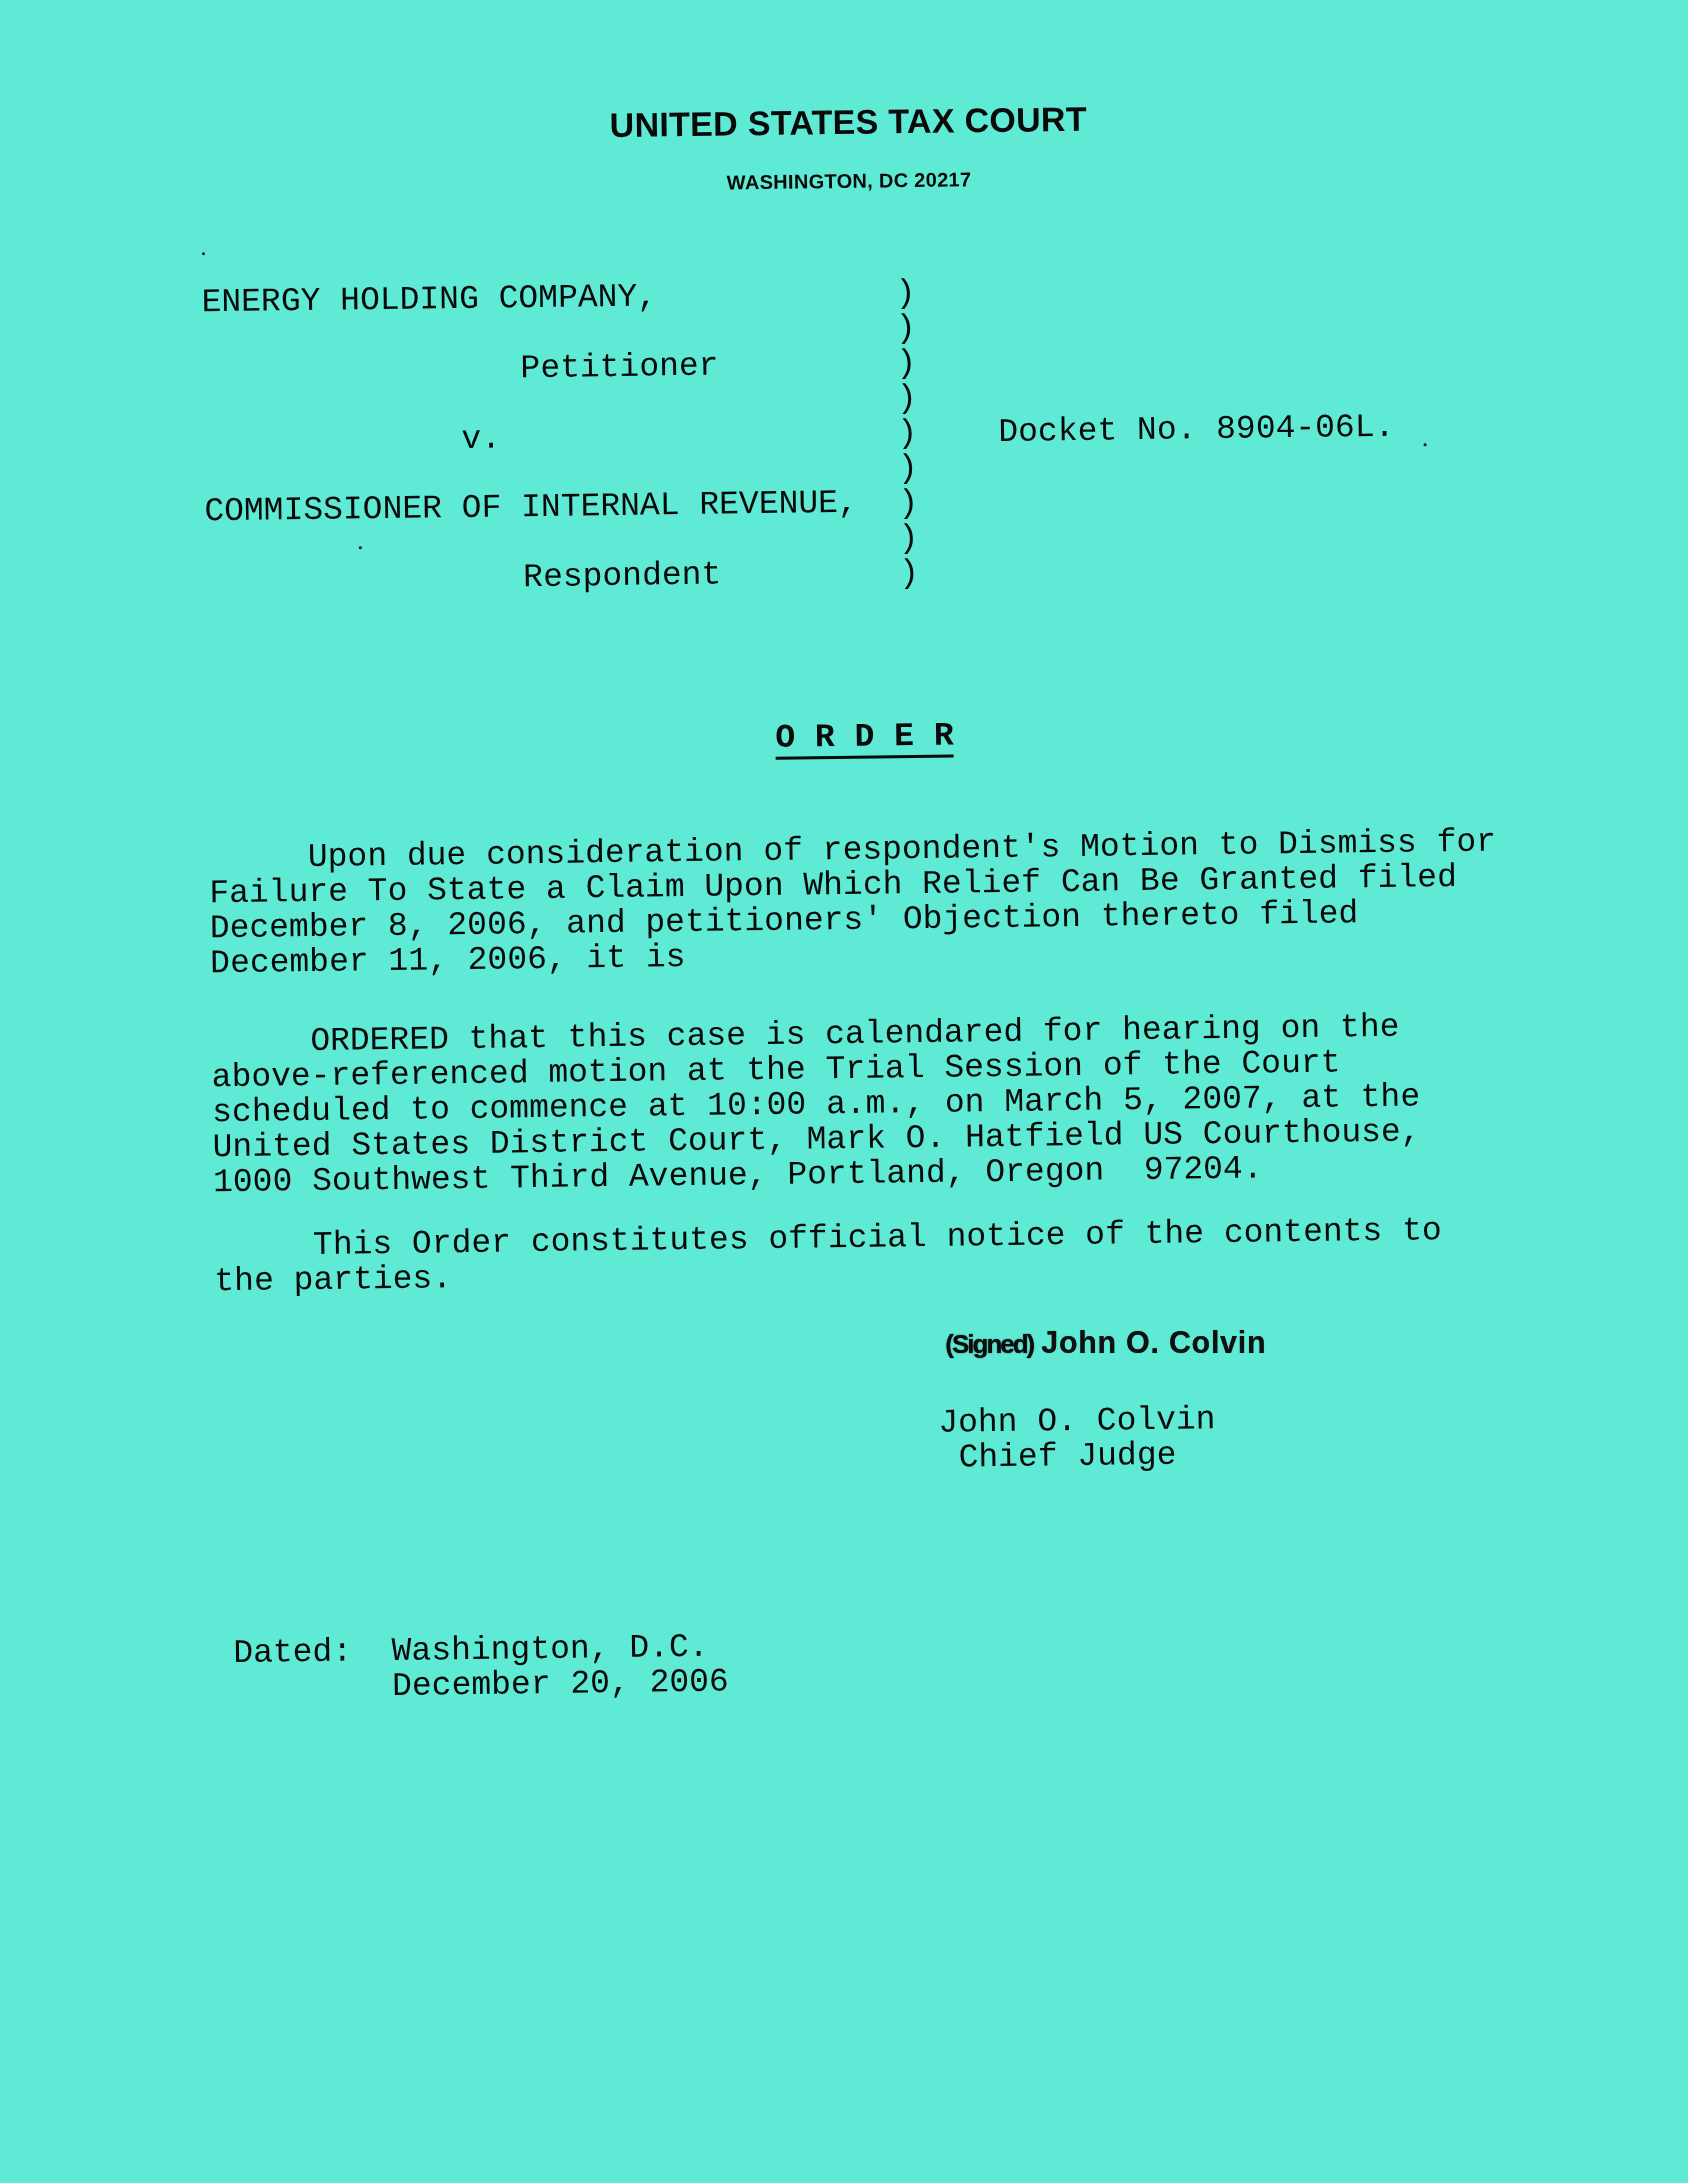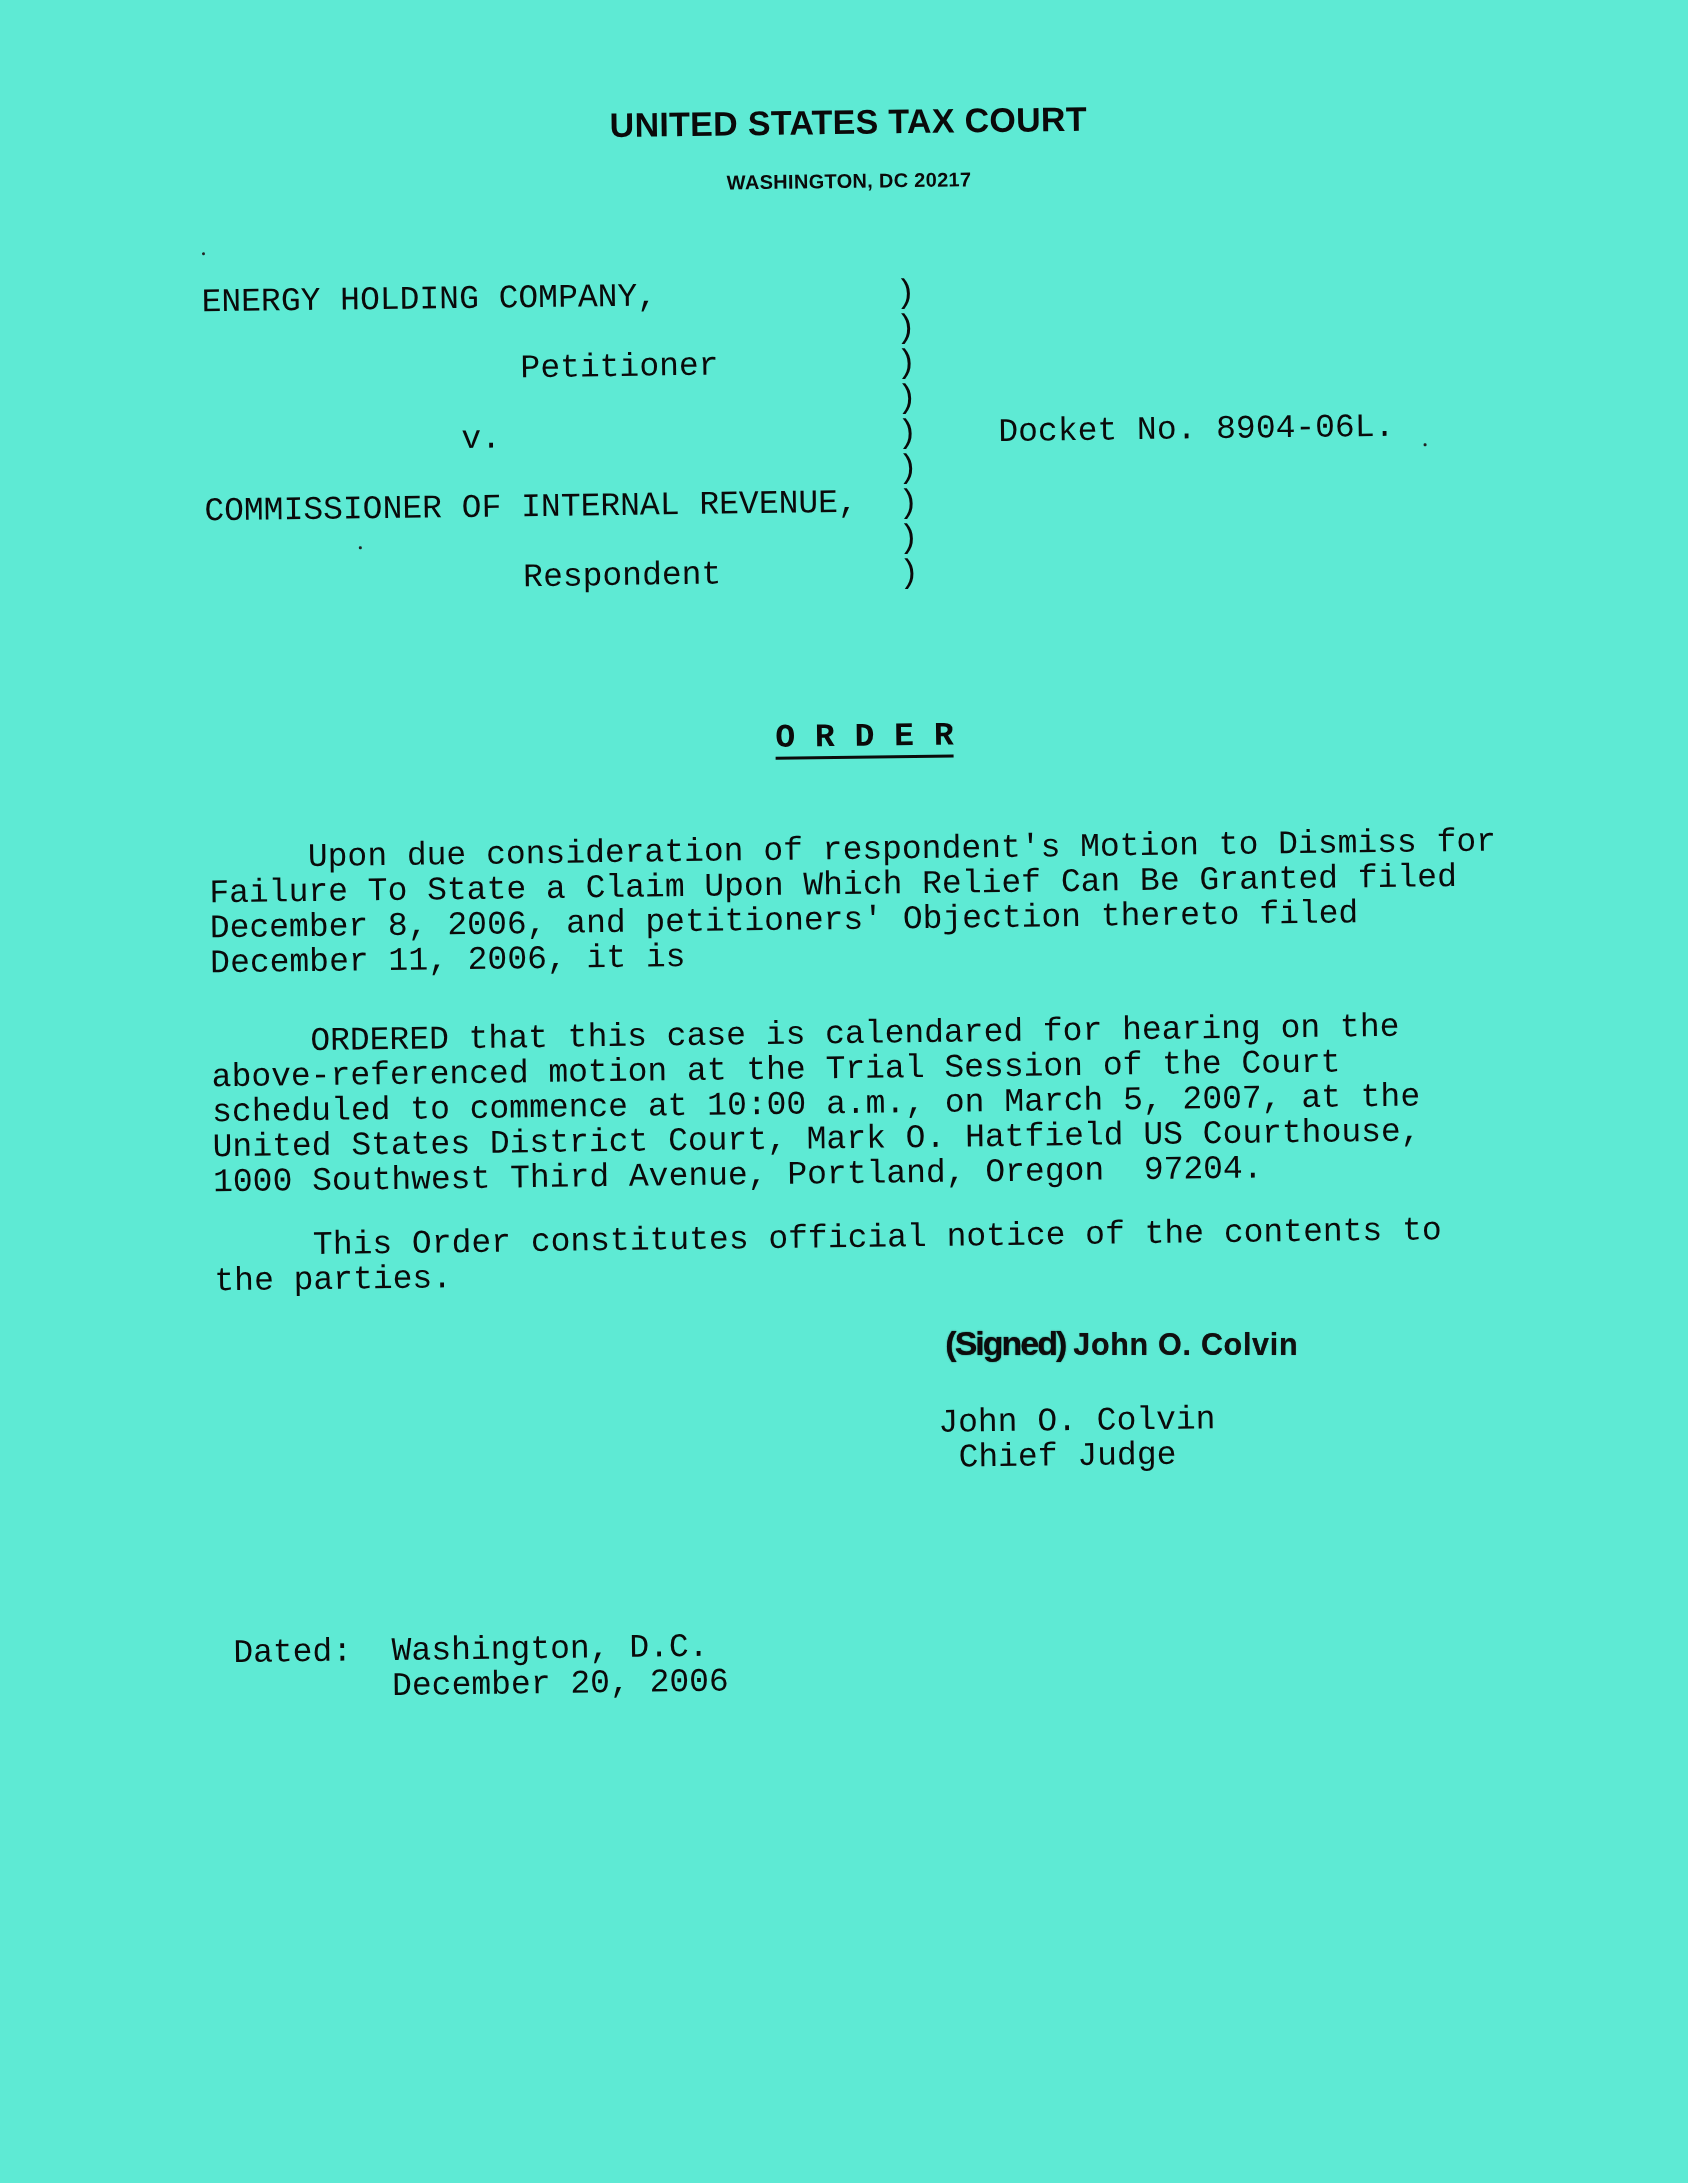--- a/index.html
+++ b/index.html
@@ -37,21 +37,21 @@
     border-bottom:3.3px solid #0a0a0a;
   }
   #sig-stamp{
     left:942px;top:1328px;
     transform:rotate(0.75deg);
     filter:blur(0.3px);
     white-space:nowrap;
   }
   .stamp-prefix{
     font-family:"Liberation Sans","DejaVu Sans",sans-serif;
-    font-weight:bold;font-size:34px;letter-spacing:-2px;
+    font-weight:bold;font-size:26px;letter-spacing:-2px;
     color:#0c0c0c;text-shadow:0 0 1.3px rgba(0,0,0,0.85);
   }
   .stamp-name{
     font-family:"Liberation Sans","DejaVu Sans",sans-serif;
     font-weight:bold;font-size:30.5px;letter-spacing:0.7px;
     color:#101010;text-shadow:0 0 0.7px rgba(0,0,0,0.7);
     margin-left:8px;
   }
   .speck{position:absolute;background:#222;border-radius:50%;}
   #speck1{left:213px;top:244px;width:3.3px;height:3.3px;}

